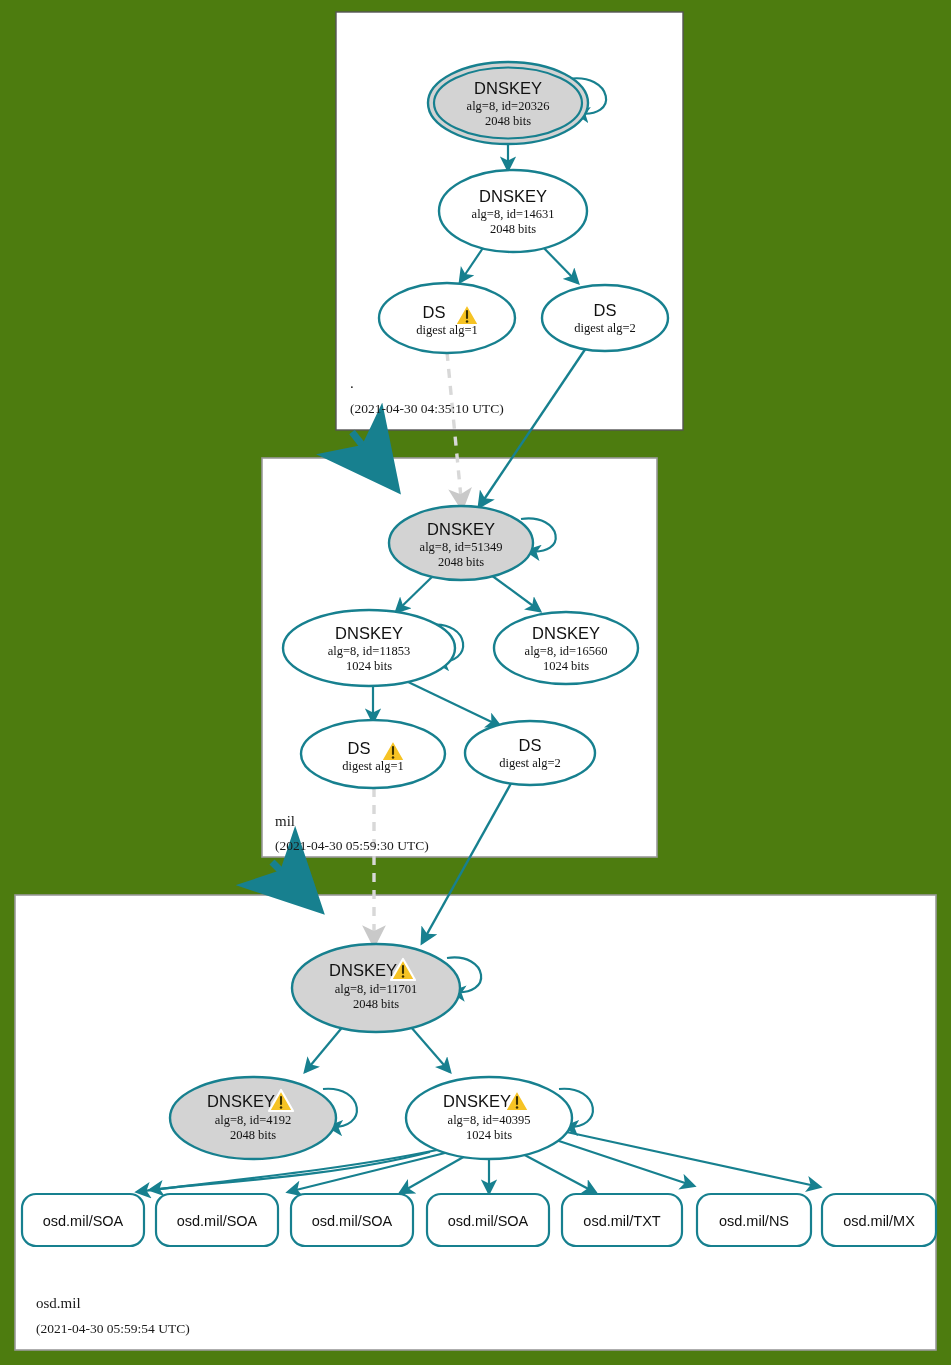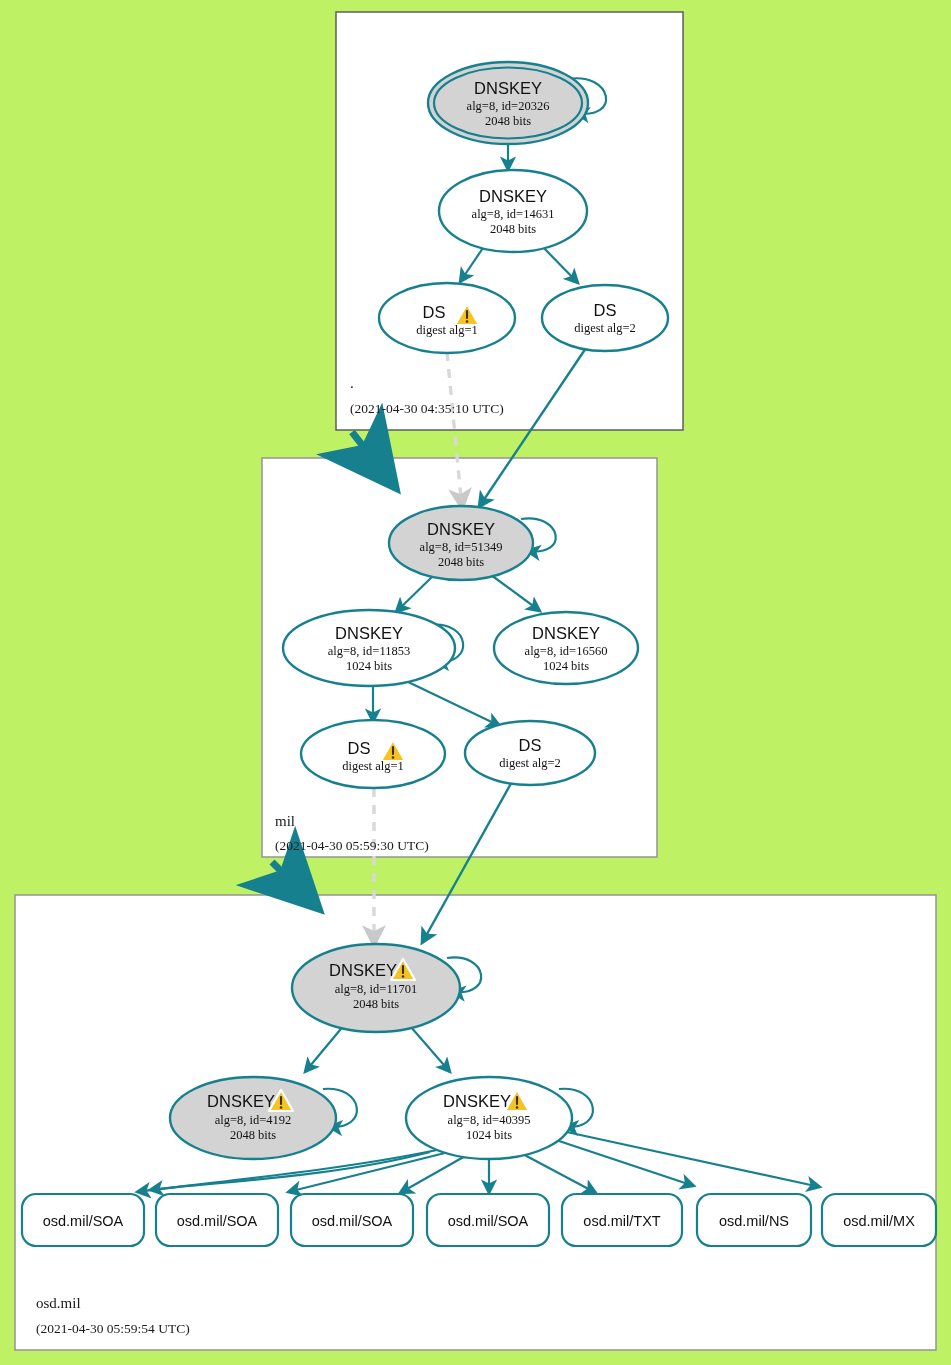--- a/index.html
+++ b/index.html
@@ -1,17 +1,17 @@
 <!DOCTYPE html>
 <html><head>
 <meta charset="utf-8">
 <style>
   html,body{margin:0;padding:0;background:#ffffff;}
   body{font-family:"Liberation Sans", sans-serif;}
-  #stage{position:relative;width:951px;height:1365px;overflow:hidden;background:#bef264;}
+  #stage{position:relative;width:951px;height:1365px;overflow:hidden;background:#4d7c0f;}
   #svgroot{position:absolute;left:0;top:0;width:951px;height:1365px;}
   .zone-label-name{font-family:"Liberation Serif", serif;font-size:15px;fill:#1a1a1a;}
   .zone-label-time{font-family:"Liberation Serif", serif;font-size:13.5px;fill:#1a1a1a;}
   .node-title{font-family:"Liberation Sans", sans-serif;font-size:16.5px;fill:#111;text-anchor:middle;}
   .node-sub{font-family:"Liberation Serif", serif;font-size:12.5px;fill:#111;text-anchor:middle;}
   .rr-label{font-family:"Liberation Sans", sans-serif;font-size:14.5px;fill:#111;text-anchor:middle;}
 </style>
 </head>
 <body>
 

